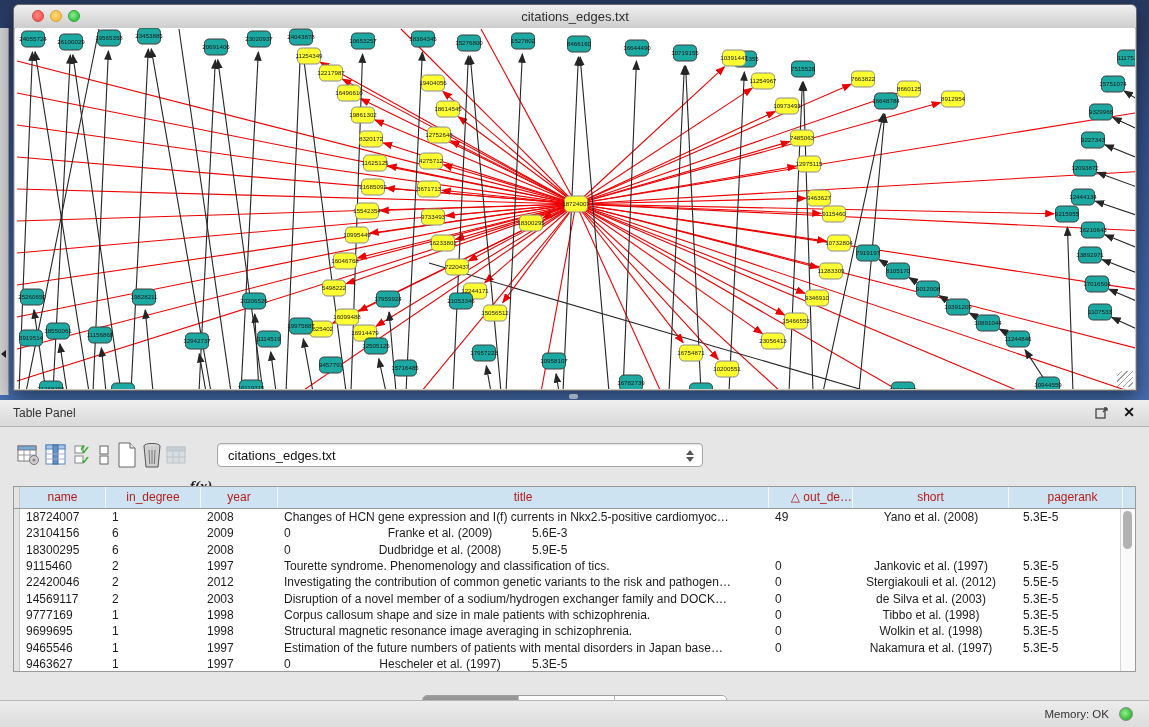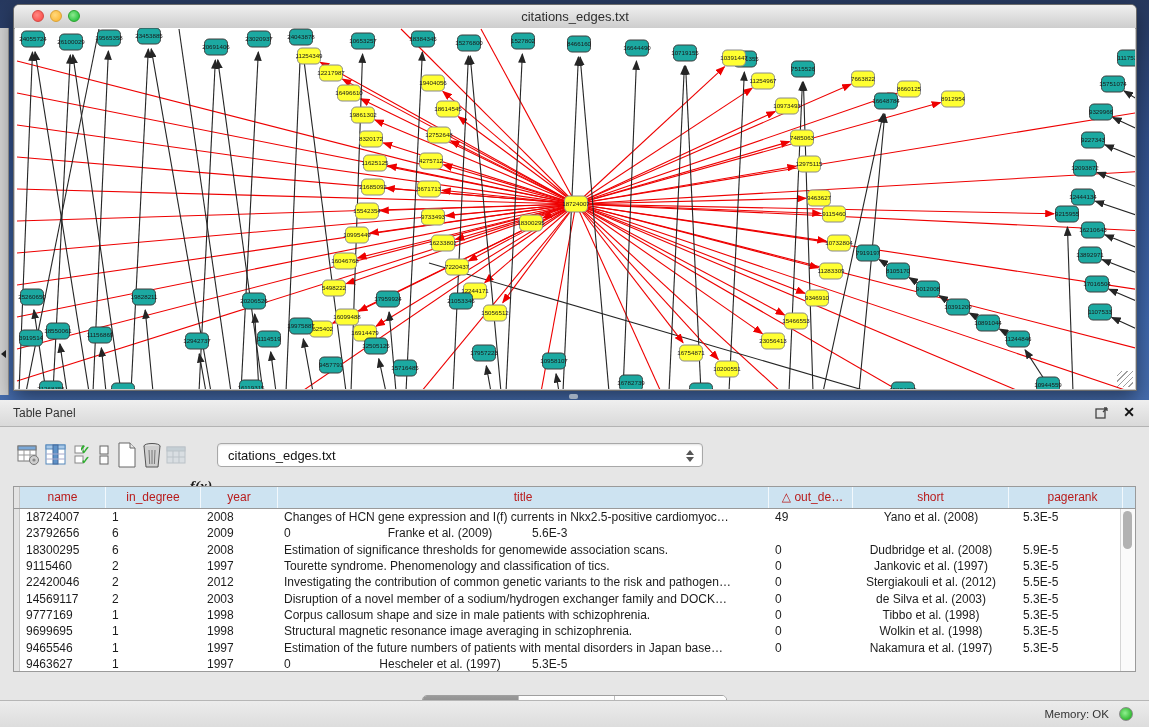--- a/index.html
+++ b/index.html
@@ -40,21 +40,21 @@
   #combo-text{position:absolute;left:10px;top:4px;font-size:13px;color:#111;}
   #combo-stepper{position:absolute;right:5px;top:3px;width:14px;height:17px;display:flex;flex-direction:column;align-items:center;justify-content:center;gap:2px;}
   .stp-up{width:0;height:0;border-left:4px solid transparent;border-right:4px solid transparent;border-bottom:5px solid #555;}
   .stp-dn{width:0;height:0;border-left:4px solid transparent;border-right:4px solid transparent;border-top:5px solid #555;}
   
   #ttable{position:absolute;left:13px;top:86px;width:1123px;height:186px;background:#fff;
     border:1px solid #9a9a9a;box-sizing:border-box;}
   #thead{display:flex;height:22px;background:#cde3f1;border-bottom:1px solid #9a9a9a;box-sizing:border-box;}
   .th{font-size:12px;color:#b91c1c;text-align:center;line-height:21px;border-right:1px solid #f2f8fc;box-sizing:border-box;
     white-space:nowrap;overflow:hidden;}
-  .th.sorted{text-align:center;padding-left:4px;}
+  .th.sorted{text-align:right;padding-left:4px;}
   .gut{width:6px;background:#e4e4e4;border-right:1px solid #c4c4c4;box-sizing:border-box;flex:none;}
   #tbody{position:absolute;left:0;top:22px;right:15px;bottom:0;overflow:hidden;}
   .tr{display:flex;height:16.3px;align-items:center;}
   .td{font-size:12px;color:#1c1c1c;white-space:nowrap;overflow:hidden;box-sizing:border-box;padding:0 0 0 6px;}
   .c0{width:86px;flex:none;}.c1{width:95px;flex:none;}.c2{width:77px;flex:none;}
   .c3{width:491px;flex:none;}.c4{width:84px;flex:none;}.c5{width:156px;flex:none;text-align:center;padding:0;}
   .c6{width:114px;flex:none;padding-left:14px;}
   #vscroll{position:absolute;right:0;top:22px;width:15px;bottom:0;background:#fafafa;border-left:1px solid #d5d5d5;box-sizing:border-box;}
   #vthumb{position:absolute;left:2px;top:2px;width:9px;height:38px;border-radius:5px;background:#b2b2b2;}
   
@@ -729,33 +729,32 @@
           <div class="td c0">18724007</div>
           <div class="td c1">1</div>
           <div class="td c2">2008</div>
           <div class="td c3">Changes of HCN gene expression and I(f) currents in Nkx2.5-positive cardiomyoc…</div>
           <div class="td c4">49</div>
           <div class="td c5">Yano et al. (2008)</div>
           <div class="td c6">5.3E-5</div>
         </div>
         <div class="tr">
           <div class="gut" style="height: 100%;"></div>
-          <div class="td c0">23792656</div>
+          <div class="td c0">23104156</div>
           <div class="td c1">6</div>
           <div class="td c2">2009</div>
           <div class="td c4">0</div>
           <div class="td c5">Franke et al. (2009)</div>
           <div class="td c6">5.6E-3</div>
         </div>
         <div class="tr">
           <div class="gut" style="height: 100%;"></div>
           <div class="td c0">18300295</div>
           <div class="td c1">6</div>
           <div class="td c2">2008</div>
-          <div class="td c3">Estimation of significance thresholds for genomewide association scans.</div>
           <div class="td c4">0</div>
           <div class="td c5">Dudbridge et al. (2008)</div>
           <div class="td c6">5.9E-5</div>
         </div>
         <div class="tr">
           <div class="gut" style="height: 100%;"></div>
           <div class="td c0">9115460</div>
           <div class="td c1">2</div>
           <div class="td c2">1997</div>
           <div class="td c3">Tourette syndrome. Phenomenology and classification of tics.</div>

